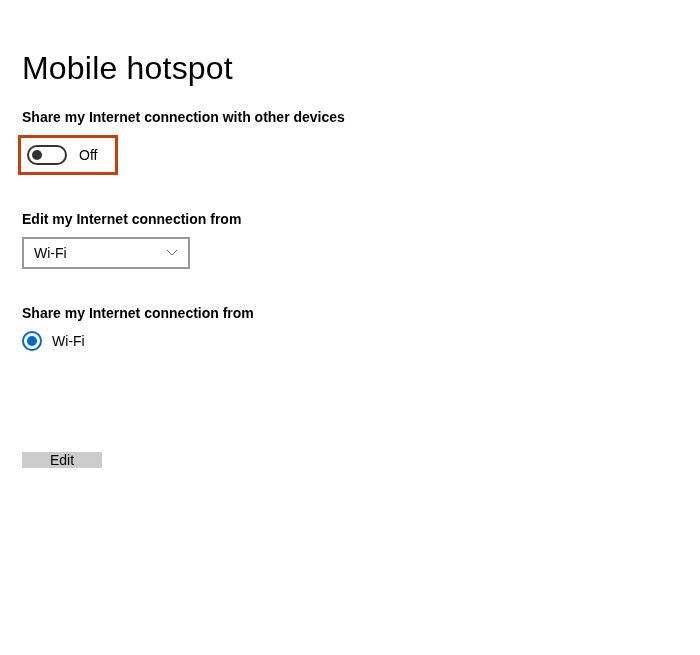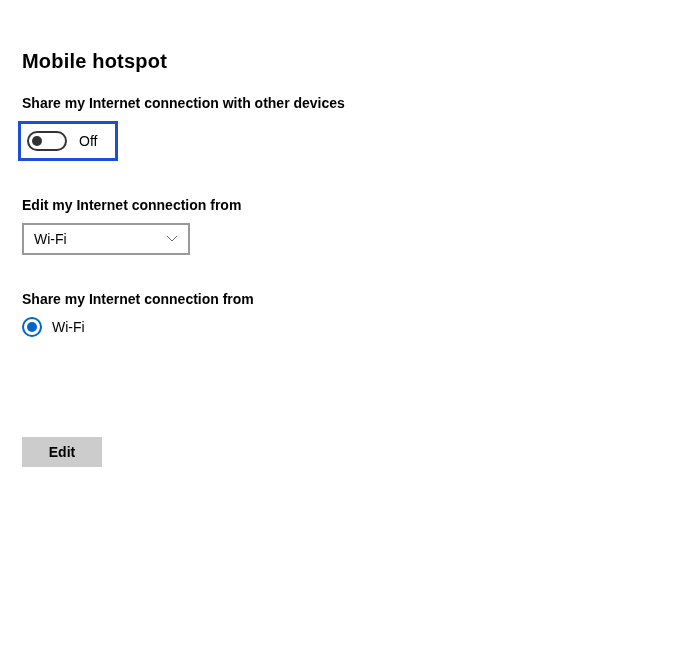--- a/index.html
+++ b/index.html
@@ -9,33 +9,33 @@
     }
     body {
       font-family: "Segoe UI", -apple-system, sans-serif;
       background: #ffffff;
       width: 700px;
       height: 655px;
       padding: 50px 22px 22px 22px;
       color: #000000;
     }
     .page-title {
-      font-size: 20px;
-      font-weight: 700;
+      font-size: 32px;
+      font-weight: 400;
       margin-bottom: 22px;
       letter-spacing: 0.2px;
     }
     .section-label {
       font-size: 14px;
       font-weight: 700;
       color: #000000;
       margin-bottom: 10px;
     }
     .highlight-box {
-      border: 3px solid #1d4ed8;
+      border: 3px solid #c2410c;
       display: inline-flex;
       align-items: center;
       padding: 7px 18px 7px 6px;
       margin-bottom: 36px;
       margin-left: -4px;
     }
     .toggle-switch {
       width: 40px;
       height: 20px;
       border: 2px solid #333333;
@@ -112,29 +112,28 @@
       height: 10px;
       background: #0066cc;
       border-radius: 50%;
     }
     .radio-label {
       font-size: 14px;
       color: #000000;
     }
     .edit-button {
       width: 80px;
-      height: 30px;
+      height: 16px;
       background: #cccccc;
       border: none;
       font-size: 14px;
       font-family: inherit;
       color: #000000;
       cursor: pointer;
       text-align: center;
-      font-weight: bold;
     }
   </style>
 </head>
 <body>
 
 
 
 <h1 class="page-title">Mobile hotspot</h1>
 
 <div class="section-label">Share my Internet connection with other devices</div>

